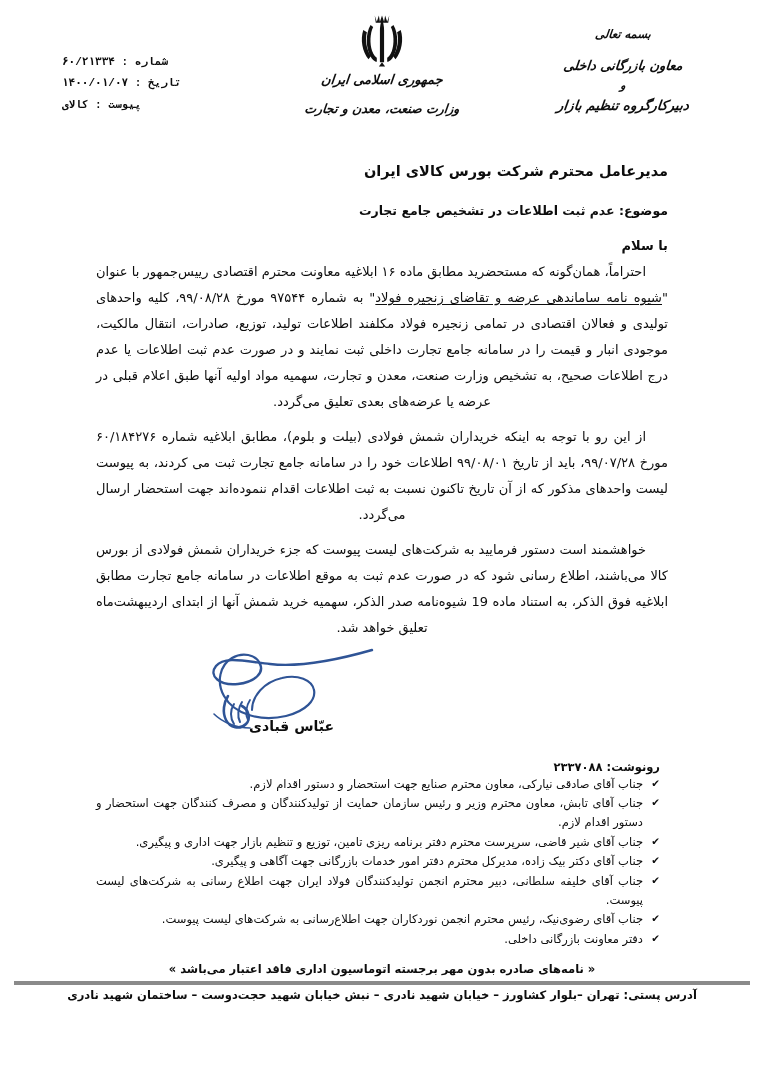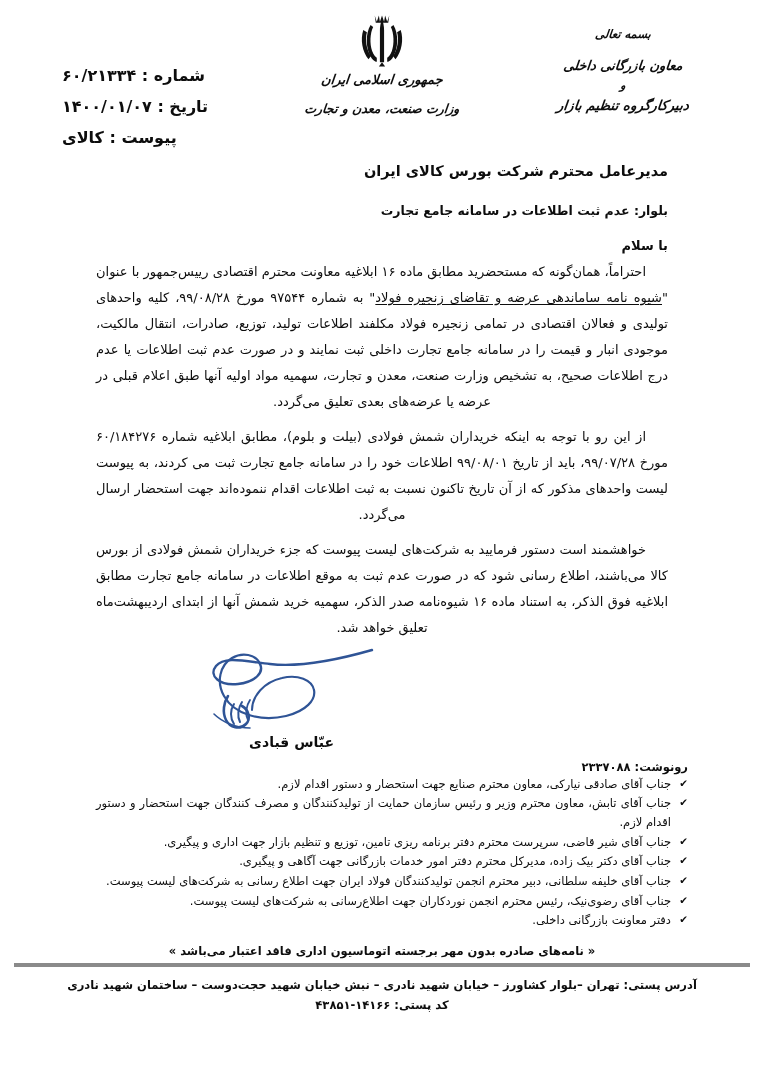--- a/index.html
+++ b/index.html
@@ -85,27 +85,28 @@
     transform: skewX(-6deg);
   }
   .hdr-center .ministry {
     font-size: 12.5px;
     margin-top: 14px;
     transform: skewX(-6deg);
   }
 
   .hdr-left {
     position: absolute;
-    top: 60px;
+    top: 52px;
     left: 62px;
     text-align: left;
-    font-size: 16px;
+    font-size: 11px;
     font-weight: bold;
     line-height: 1.95;
     direction: rtl;
+    font-family: Liberation Mono, monospace;
   }
   .hdr-left .fld {
     white-space: nowrap;
   }
   .hdr-left .lbl { font-weight: bold; }
   .hdr-left .val { font-weight: bold; letter-spacing: 0.4px; }
 
   
   .addressee {
     margin: 8px 96px 0 96px;
@@ -152,30 +153,30 @@
   }
   .sig-mark {
     position: absolute;
     top: -6px;
     right: 380px;
     width: 190px;
     height: 96px;
   }
   .sig-name {
     position: absolute;
-    top: 84px;
+    top: 68px;
     right: 430px;
     font-size: 14px;
     font-weight: bold;
     white-space: nowrap;
   }
 
   
   .copies {
-    margin: 2px 76px 0 96px;
+    margin: 2px 104px 0 96px;
   }
   .copies-head {
     font-size: 11.5px;
     font-weight: bold;
     text-align: right;
     margin-bottom: 1px;
   }
   .copies-head .num { letter-spacing: 0.4px; }
   ul.copy-list {
     list-style: none;
@@ -209,21 +210,20 @@
   }
   .rule {
     height: 4px;
     background: #8a8a8a;
     margin: 5px 14px 0 14px;
   }
   .address {
     text-align: center;
     font-size: 11.5px;
     font-weight: bold;
-    margin-top: 8px;
     line-height: 1.75;
   }
   .address .zip { letter-spacing: 0.3px; }
 </style>
 </head>
 <body>
 
 <div class="page">
 
   <div class="letterhead">
@@ -264,30 +264,30 @@
         <span class="lbl">پیوست :</span>
         <span class="val">کالای</span>
       </div>
     </div>
   </div>
 
   <div class="addressee">
     <div>مدیرعامل محترم شرکت بورس کالای ایران</div>
   </div>
 
-  <div class="subject">بلوار: عدم ثبت اطلاعات در سامانه جامع تجارت</div>
+  <div class="subject">موضوع: عدم ثبت اطلاعات در تشخیص جامع تجارت</div>
 
   <div class="greeting">با سلام</div>
 
   <div class="body-block">
     <p class="para">
       <span>احتراماً، همان‌گونه که مستحضرید مطابق ماده ۱۶ ابلاغیه معاونت محترم اقتصادی ریيس‌جمهور با عنوان "</span><span class="ul">شیوه نامه ساماندهی عرضه و تقاضای زنجیره فولاد</span><span>" به شماره ۹۷۵۴۴ مورخ ۹۹/۰۸/۲۸، کلیه واحدهای تولیدی و فعالان اقتصادی در تمامی زنجیره فولاد مکلفند اطلاعات تولید، توزیع، صادرات، انتقال مالکیت، موجودی انبار و قیمت را در سامانه جامع تجارت داخلی ثبت نمایند و در صورت عدم ثبت اطلاعات یا عدم درج اطلاعات صحیح، به تشخیص وزارت صنعت، معدن و تجارت، سهمیه مواد اولیه آنها طبق اعلام قبلی در عرضه یا عرضه‌های بعدی تعلیق می‌گردد.</span>
     </p>
     <p class="para">از این رو با توجه به اینکه خریداران شمش فولادی (بیلت و بلوم)، مطابق ابلاغیه شماره ۶۰/۱۸۴۲۷۶ مورخ ۹۹/۰۷/۲۸، باید از تاریخ ۹۹/۰۸/۰۱ اطلاعات خود را در سامانه جامع تجارت ثبت می کردند، به پیوست لیست واحدهای مذکور که از آن تاریخ تاکنون نسبت به ثبت اطلاعات اقدام ننموده‌اند جهت استحضار ارسال می‌گردد.</p>
-    <p class="para">خواهشمند است دستور فرمایید به شرکت‌های لیست پیوست که جزء خریداران شمش فولادی از بورس کالا می‌باشند، اطلاع رسانی شود که در صورت عدم ثبت به موقع اطلاعات در سامانه جامع تجارت مطابق ابلاغیه فوق الذکر، به استناد ماده ۱۶ شیوه‌نامه صدر الذکر، سهمیه خرید شمش آنها از ابتدای اردیبهشت‌ماه تعلیق خواهد شد.</p>
+    <p class="para">خواهشمند است دستور فرمایید به شرکت‌های لیست پیوست که جزء خریداران شمش فولادی از بورس کالا می‌باشند، اطلاع رسانی شود که در صورت عدم ثبت به موقع اطلاعات در سامانه جامع تجارت مطابق ابلاغیه فوق الذکر، به استناد ماده 19 شیوه‌نامه صدر الذکر، سهمیه خرید شمش آنها از ابتدای اردیبهشت‌ماه تعلیق خواهد شد.</p>
   </div>
 
   <div class="sig-zone">
     <svg class="sig-mark" viewBox="0 0 190 96" aria-hidden="true">
       <g fill="none" stroke="#2f5496" stroke-linecap="round" stroke-linejoin="round">
         <path d="M178 6 C150 14 110 24 76 20 C50 17 30 12 22 22 C14 32 26 42 44 40 C62 38 70 28 66 20" stroke-width="2.4"></path>
         <path d="M66 20 C62 10 48 8 38 14 C26 21 22 38 30 52 C40 70 66 78 92 72 C112 67 122 56 120 46" stroke-width="2.2"></path>
         <path d="M120 46 C118 36 104 30 88 34 C70 38 58 52 58 66" stroke-width="2"></path>
         <path d="M34 52 C30 58 28 68 32 76 C36 84 46 86 52 80 C57 75 55 66 48 62" stroke-width="2.6"></path>
         <path d="M40 60 C36 66 36 74 40 80" stroke-width="2"></path>
@@ -312,16 +312,15 @@
       <li>جناب آقای خلیفه سلطانی، دبیر محترم انجمن تولیدکنندگان فولاد ایران جهت اطلاع رسانی به شرکت‌های لیست پیوست.</li>
       <li>جناب آقای رضوی‌نیک، رئیس محترم انجمن نوردکاران جهت اطلاع‌رسانی به شرکت‌های لیست پیوست.</li>
       <li>دفتر معاونت بازرگانی داخلی.</li>
     </ul>
   </div>
 
   <div class="disclaimer">« نامه‌های صادره بدون مهر برجسته اتوماسیون اداری فاقد اعتبار می‌باشد »</div>
   <div class="rule"></div>
   <div class="address">
     <div>آدرس پستی: تهران –بلوار کشاورز – خیابان شهید نادری – نبش خیابان شهید حجت‌دوست – ساختمان شهید نادری</div>
-    <div class="zip">کد پستی: ۱۴۱۶۶-۴۳۸۵۱</div>
   </div>
 
 </div>
 
 </body></html>

